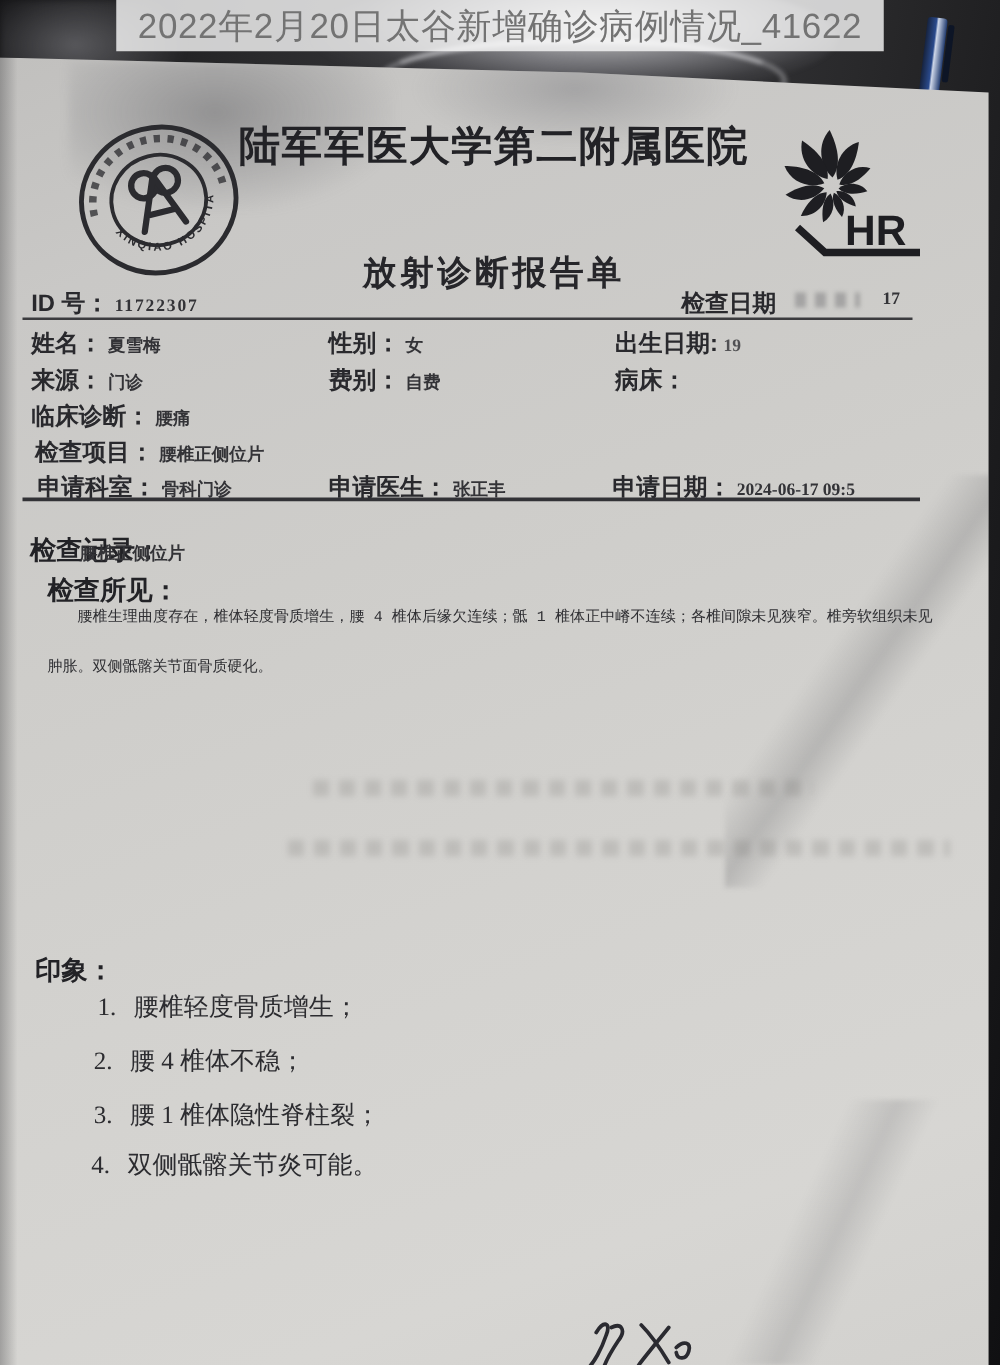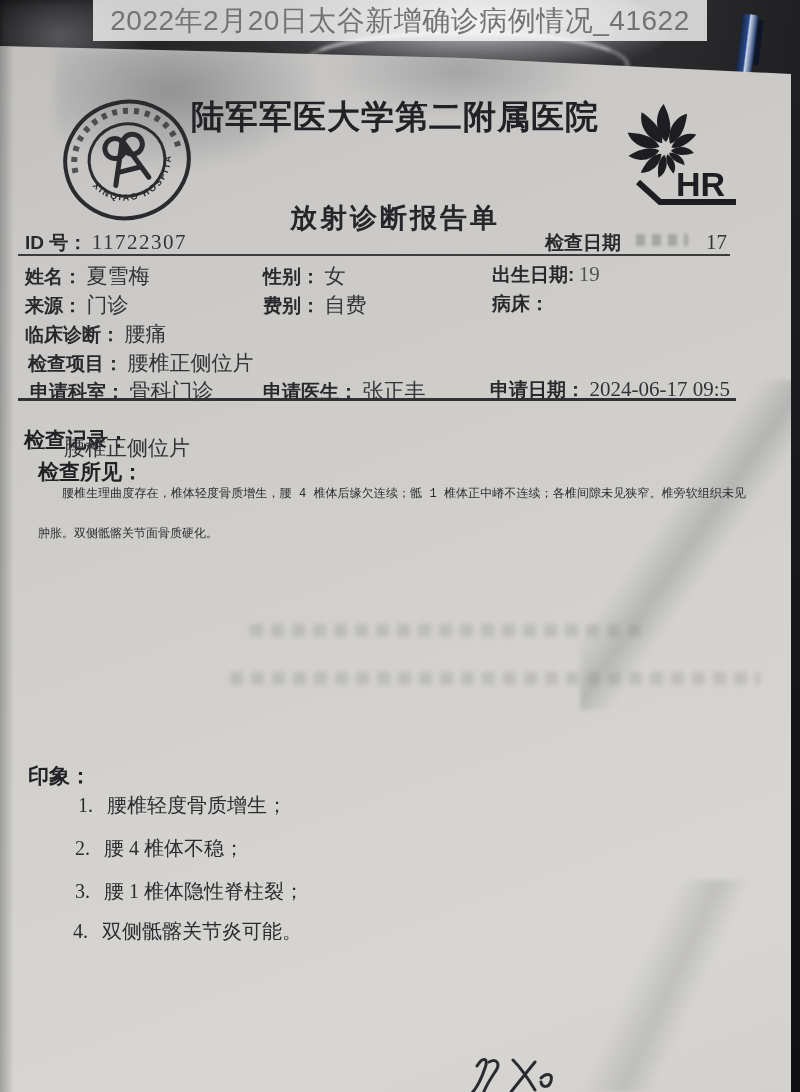--- a/index.html
+++ b/index.html
@@ -103,21 +103,21 @@
   }
   .report-title {
     position: absolute; left: 185px; top: 190px; width: 420px;
     text-align: center; font-weight: 700; font-size: 27px; letter-spacing: 3px; color: #26262a; margin-top: 10px;
   }
   .seal { position: absolute; left: 58px; top: 96px; }
   .hr-logo { position: absolute; left: 608px; top: 98px; }
 
   
   .lbl { font-family: "Liberation Sans", sans-serif; font-weight: 700; font-size: 19px; color: #29292d; }
-  .val { font-family: "Liberation Serif", serif; font-weight: 400; font-size: 21px; color: #333337; }
+  .val { font-family: "Liberation Serif", serif; font-weight: 700; font-size: 14px; color: #333337; }
   .row-abs { position: absolute; white-space: nowrap; }
 
   .rule-thin {
     position: absolute; left: 18px; top: 254px; width: 712px; height: 2px;
     background: #3b3b3e;
   }
   .rule-thick {
     position: absolute; left: 18px; top: 398px; width: 718px; height: 3px;
     background: #323236;
   }

